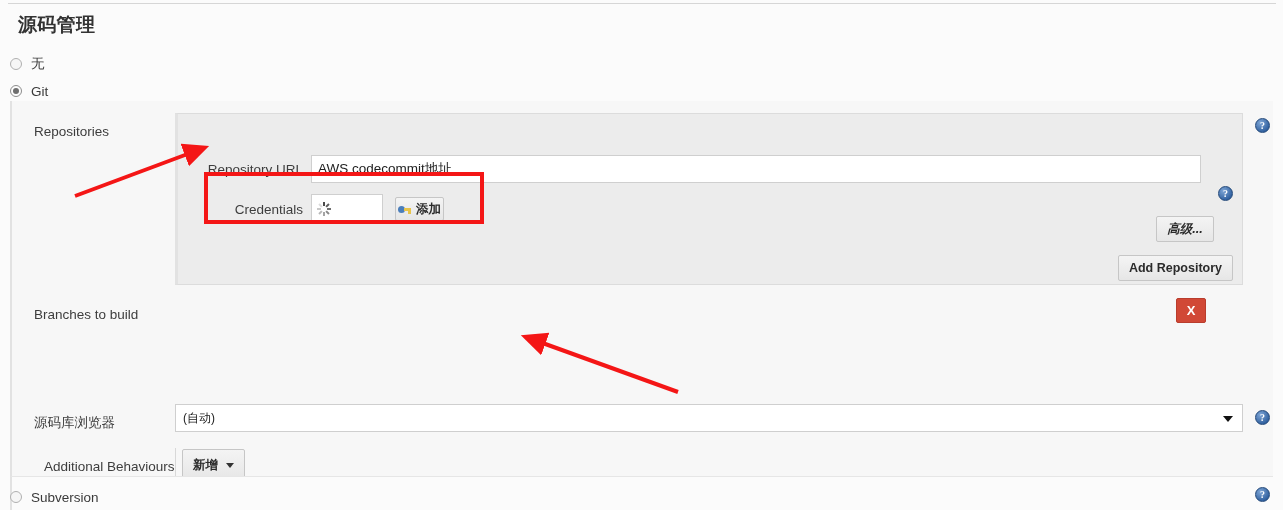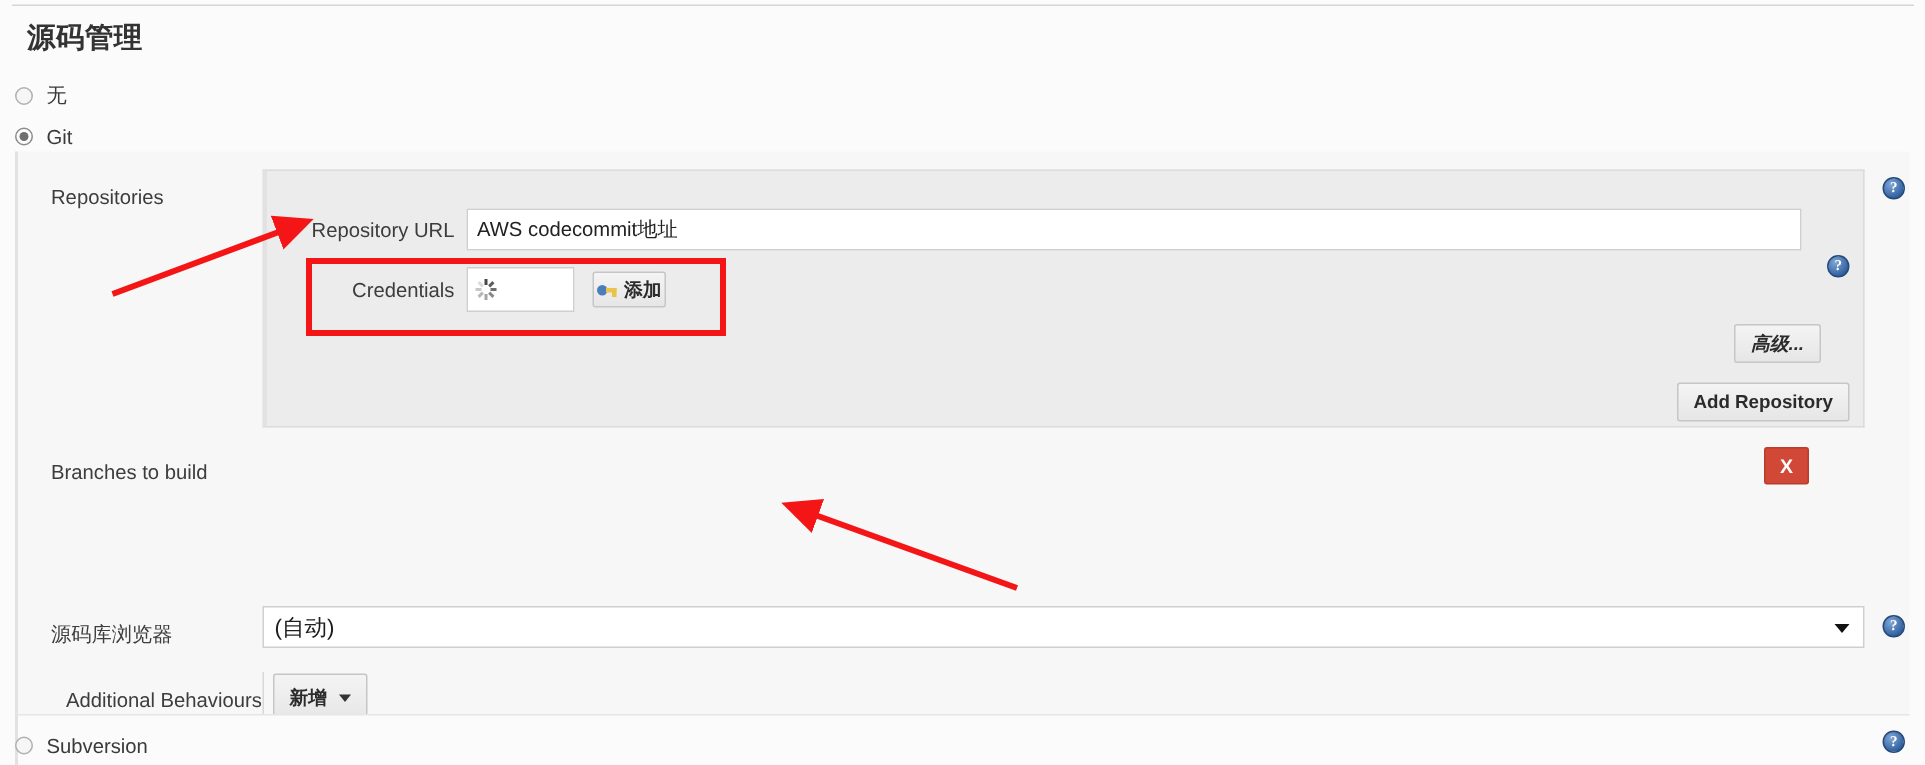--- a/index.html
+++ b/index.html
@@ -81,21 +81,21 @@
   
   .panel {
     background: #ececec;
     border: 1px solid #dcdcdc;
     border-left: 3px solid #e2e2e2;
     position: absolute;
   }
   .panel-inner { position: relative; width: 100%; height: 100%; }
 
   
-  .field-row { position: absolute; display: flex; align-items: center; }
+  .field-row { position: absolute; display: flex; align-items: center; margin-top: 16px; }
   .field-label {
     font-size: 13.5px; color: #3d3d3d; text-align: right;
     white-space: nowrap;
   }
 
   input.txt {
     border: 1px solid #cfcfcf;
     background: #ffffff;
     height: 28px;
     font-size: 13.5px;
@@ -181,21 +181,21 @@
     transform-origin: 1px 7px;
   }
 
   
   .select-box {
     position: absolute;
     border: 1px solid #cfcfcf; background: #ffffff;
     height: 28px;
     display: flex; align-items: center;
     padding: 0 7px;
-    font-size: 15px; color: #1d1d1d;
+    font-size: 12px; color: #1d1d1d;
     cursor: pointer;
   }
   .select-box .caret {
     position: absolute; right: 9px; top: 50%;
     width: 0; height: 0; margin-top: -2px;
     border-left: 5px solid transparent;
     border-right: 5px solid transparent;
     border-top: 6px solid #111;
   }
 

